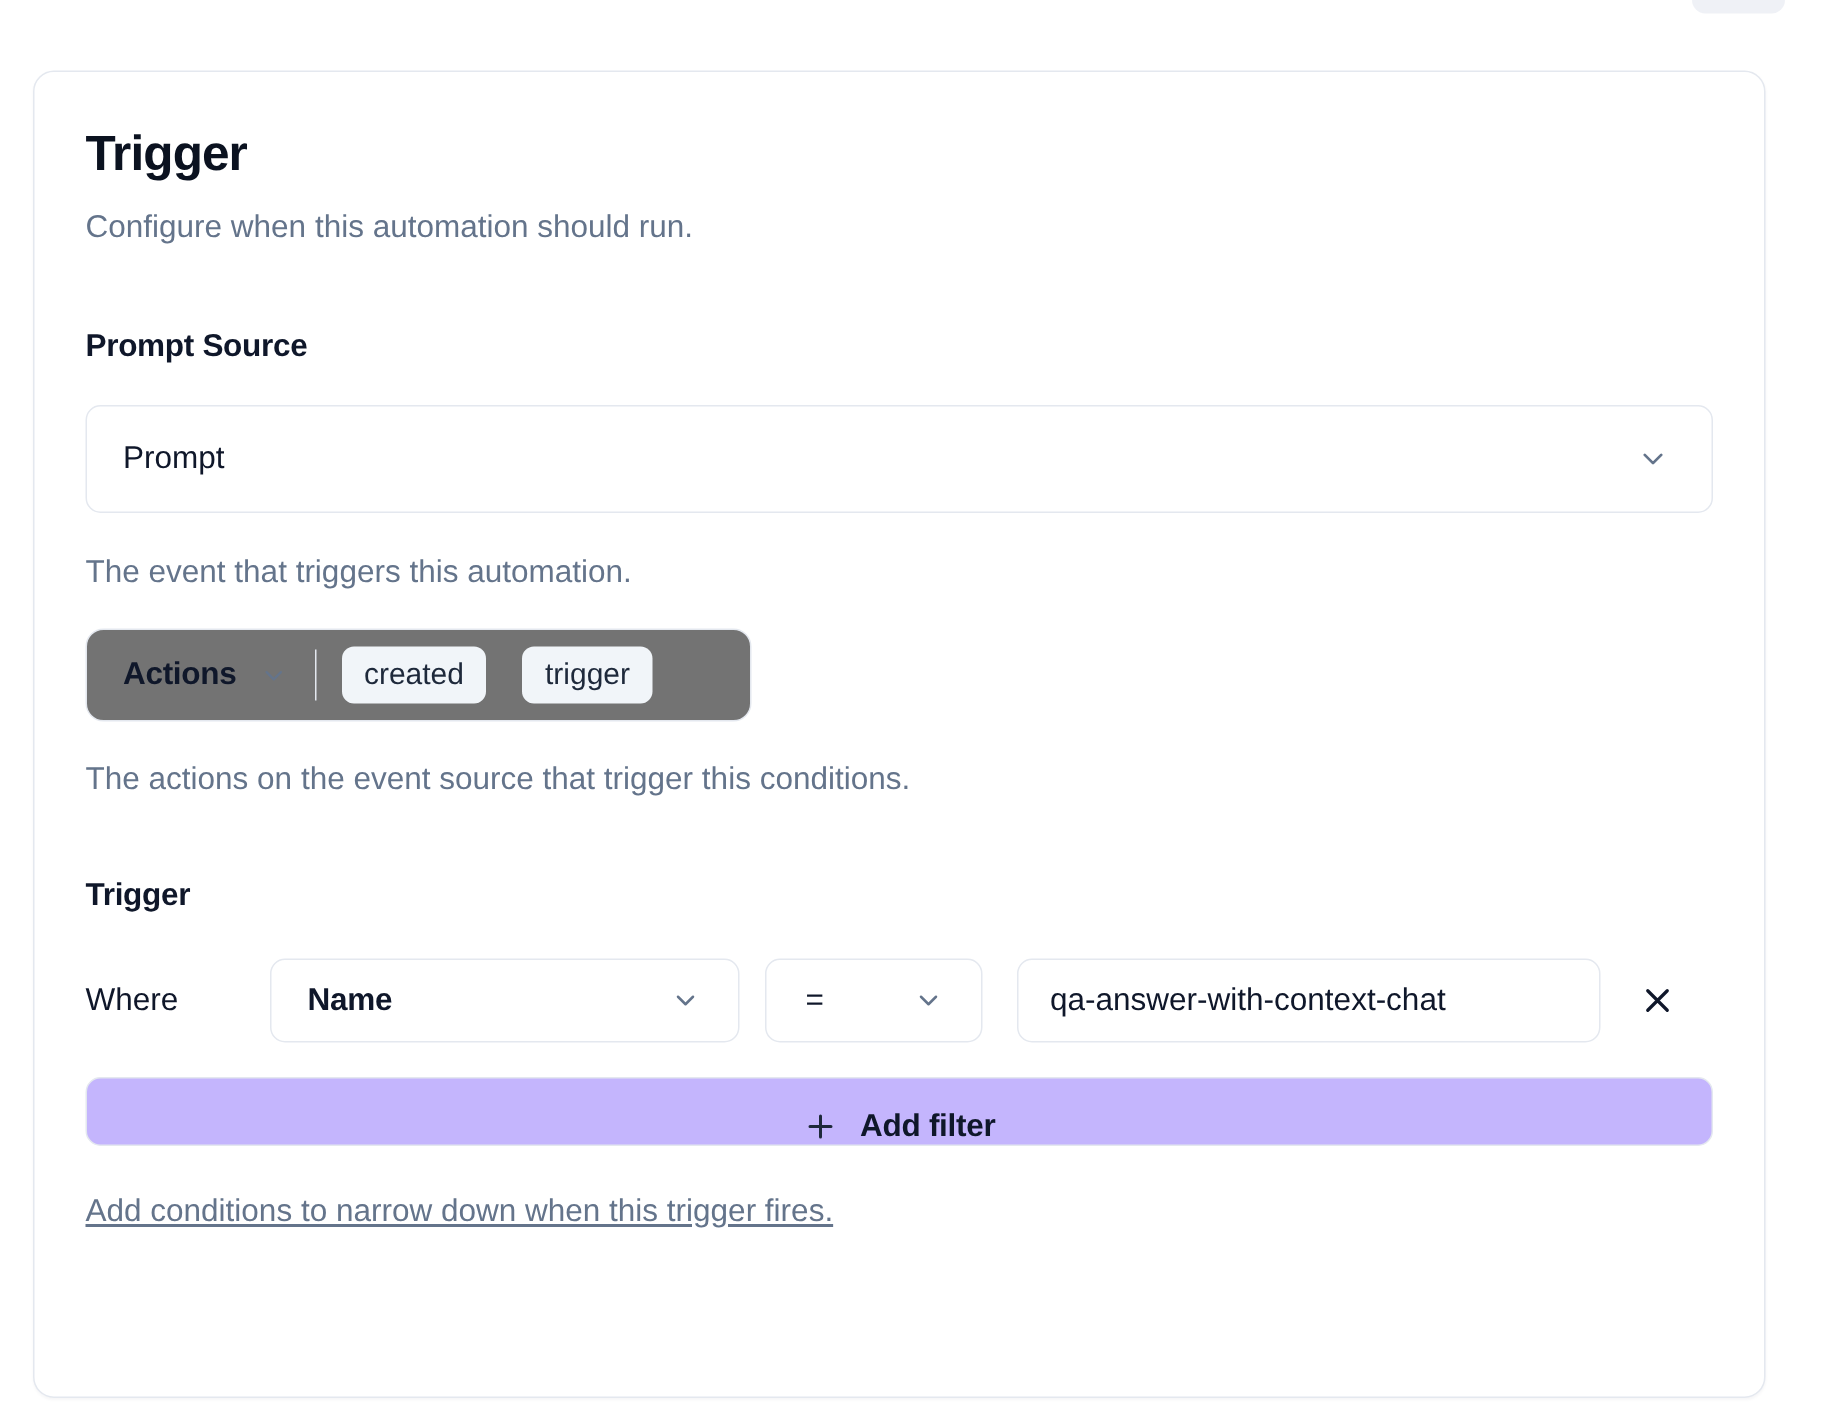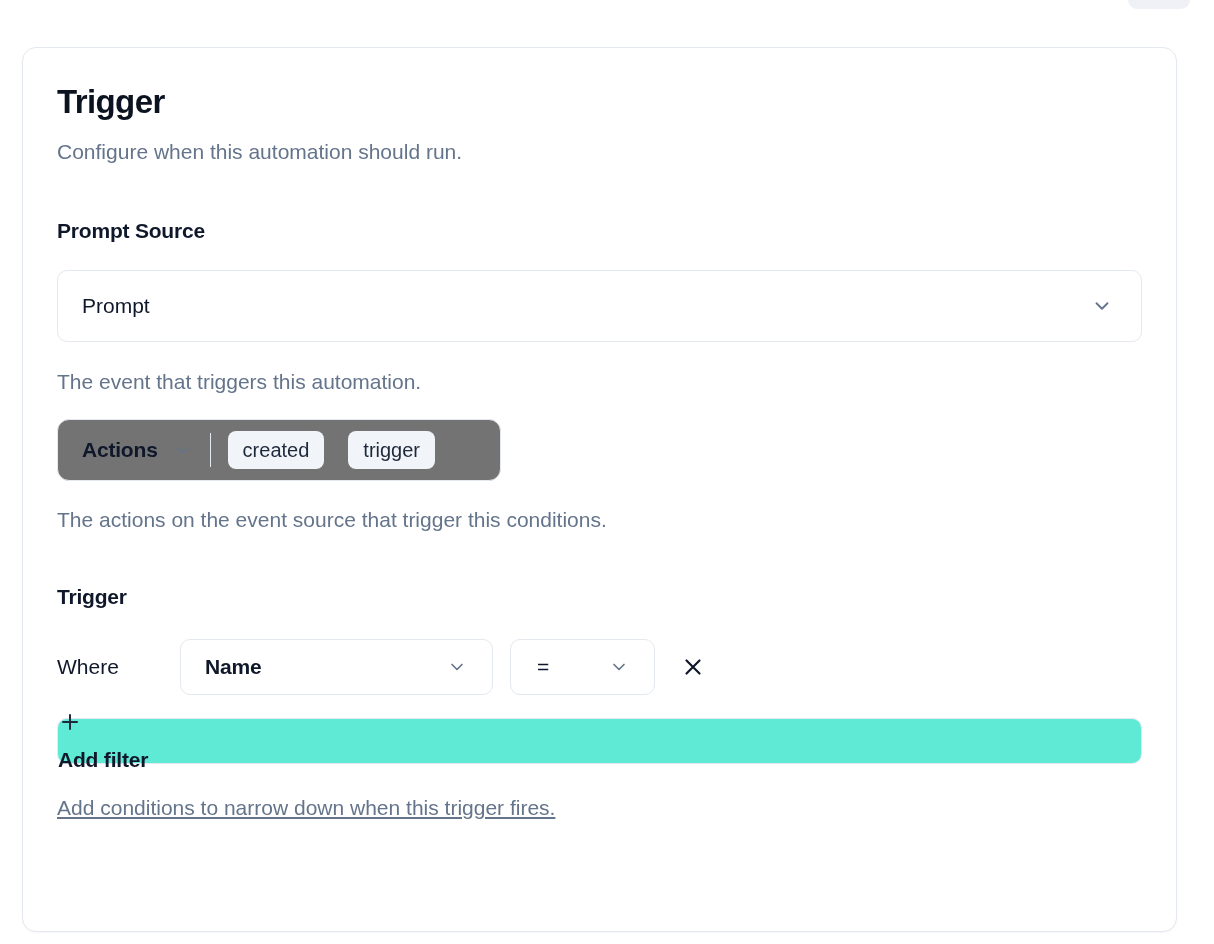--- a/index.html
+++ b/index.html
@@ -179,34 +179,33 @@
     justify-content: center;
     background: none;
     border: none;
     cursor: pointer;
   }
 
   .add-filter-button {
     margin-top: 29px;
     width: 100%;
     height: 46px;
-    background: #5eead4;
+    background: #c4b5fd;
     border: 1px solid #e4e8ef;
     border-radius: 10px;
     display: flex;
-    align-items: flex-start;
+    align-items: flex-end;
     justify-content: center;
     gap: 14px;
     font-size: 21px;
     font-weight: 700;
     letter-spacing: -0.2px;
     color: #0f172a;
     font-family: inherit;
     cursor: pointer;
-    flex-direction: column;
   }
   .plus-icon { display: inline-flex; }
 </style>
 </head>
 <body>
 
 <div class="cutoff-artifact"></div>
 
 <div class="card">
 
@@ -257,20 +256,21 @@
 
     <div class="control operator-select">
       <span>=</span>
       <span class="chevron-icon">
         <svg width="20" height="20" viewBox="0 0 24 24" fill="none">
             <path d="M6 9l6 6 6-6" stroke="#64748b" stroke-width="2" stroke-linecap="round" stroke-linejoin="round"></path>
           </svg>
       </span>
     </div>
 
+    <input class="value-input" type="text" value="qa-answer-with-context-chat" style="">
 
     <button class="remove-filter-button">
       <span style="display:inline-flex;">
         <svg width="26" height="26" viewBox="0 0 24 24" fill="none">
             <path d="M6 6l12 12M18 6L6 18" stroke="#0f172a" stroke-width="2" stroke-linecap="round"></path>
           </svg>
       </span>
     </button>
   </div>
 

